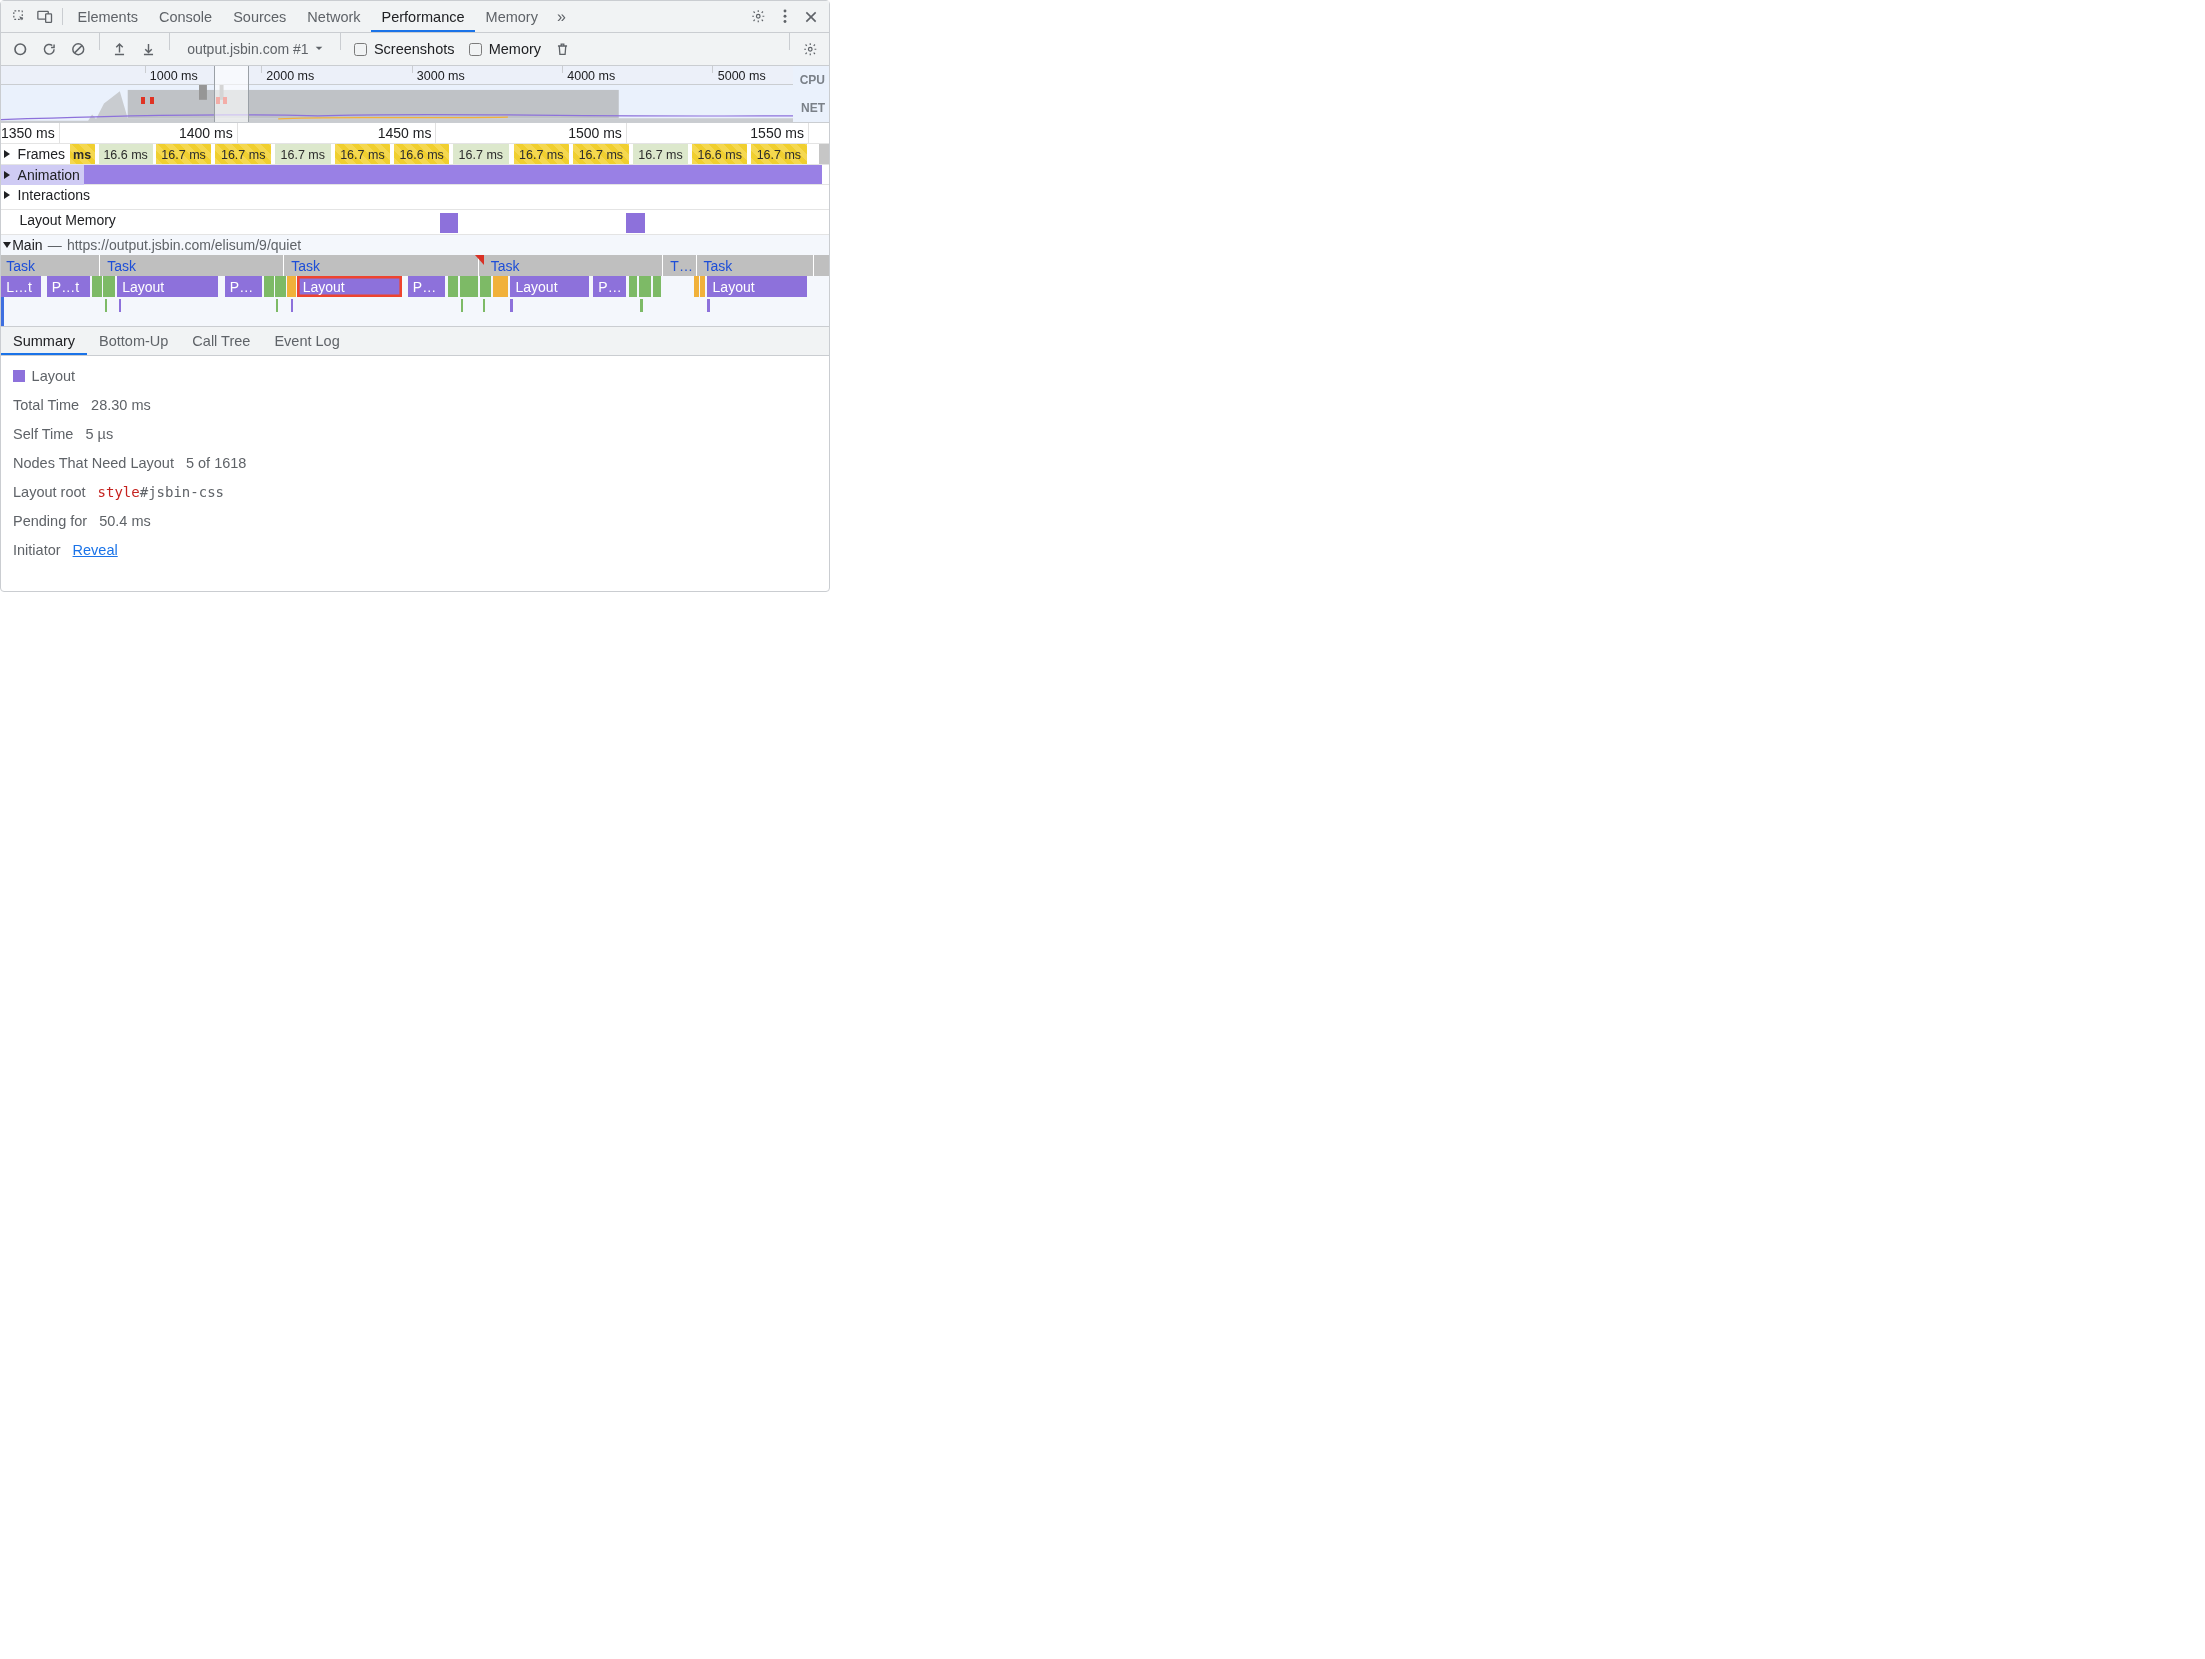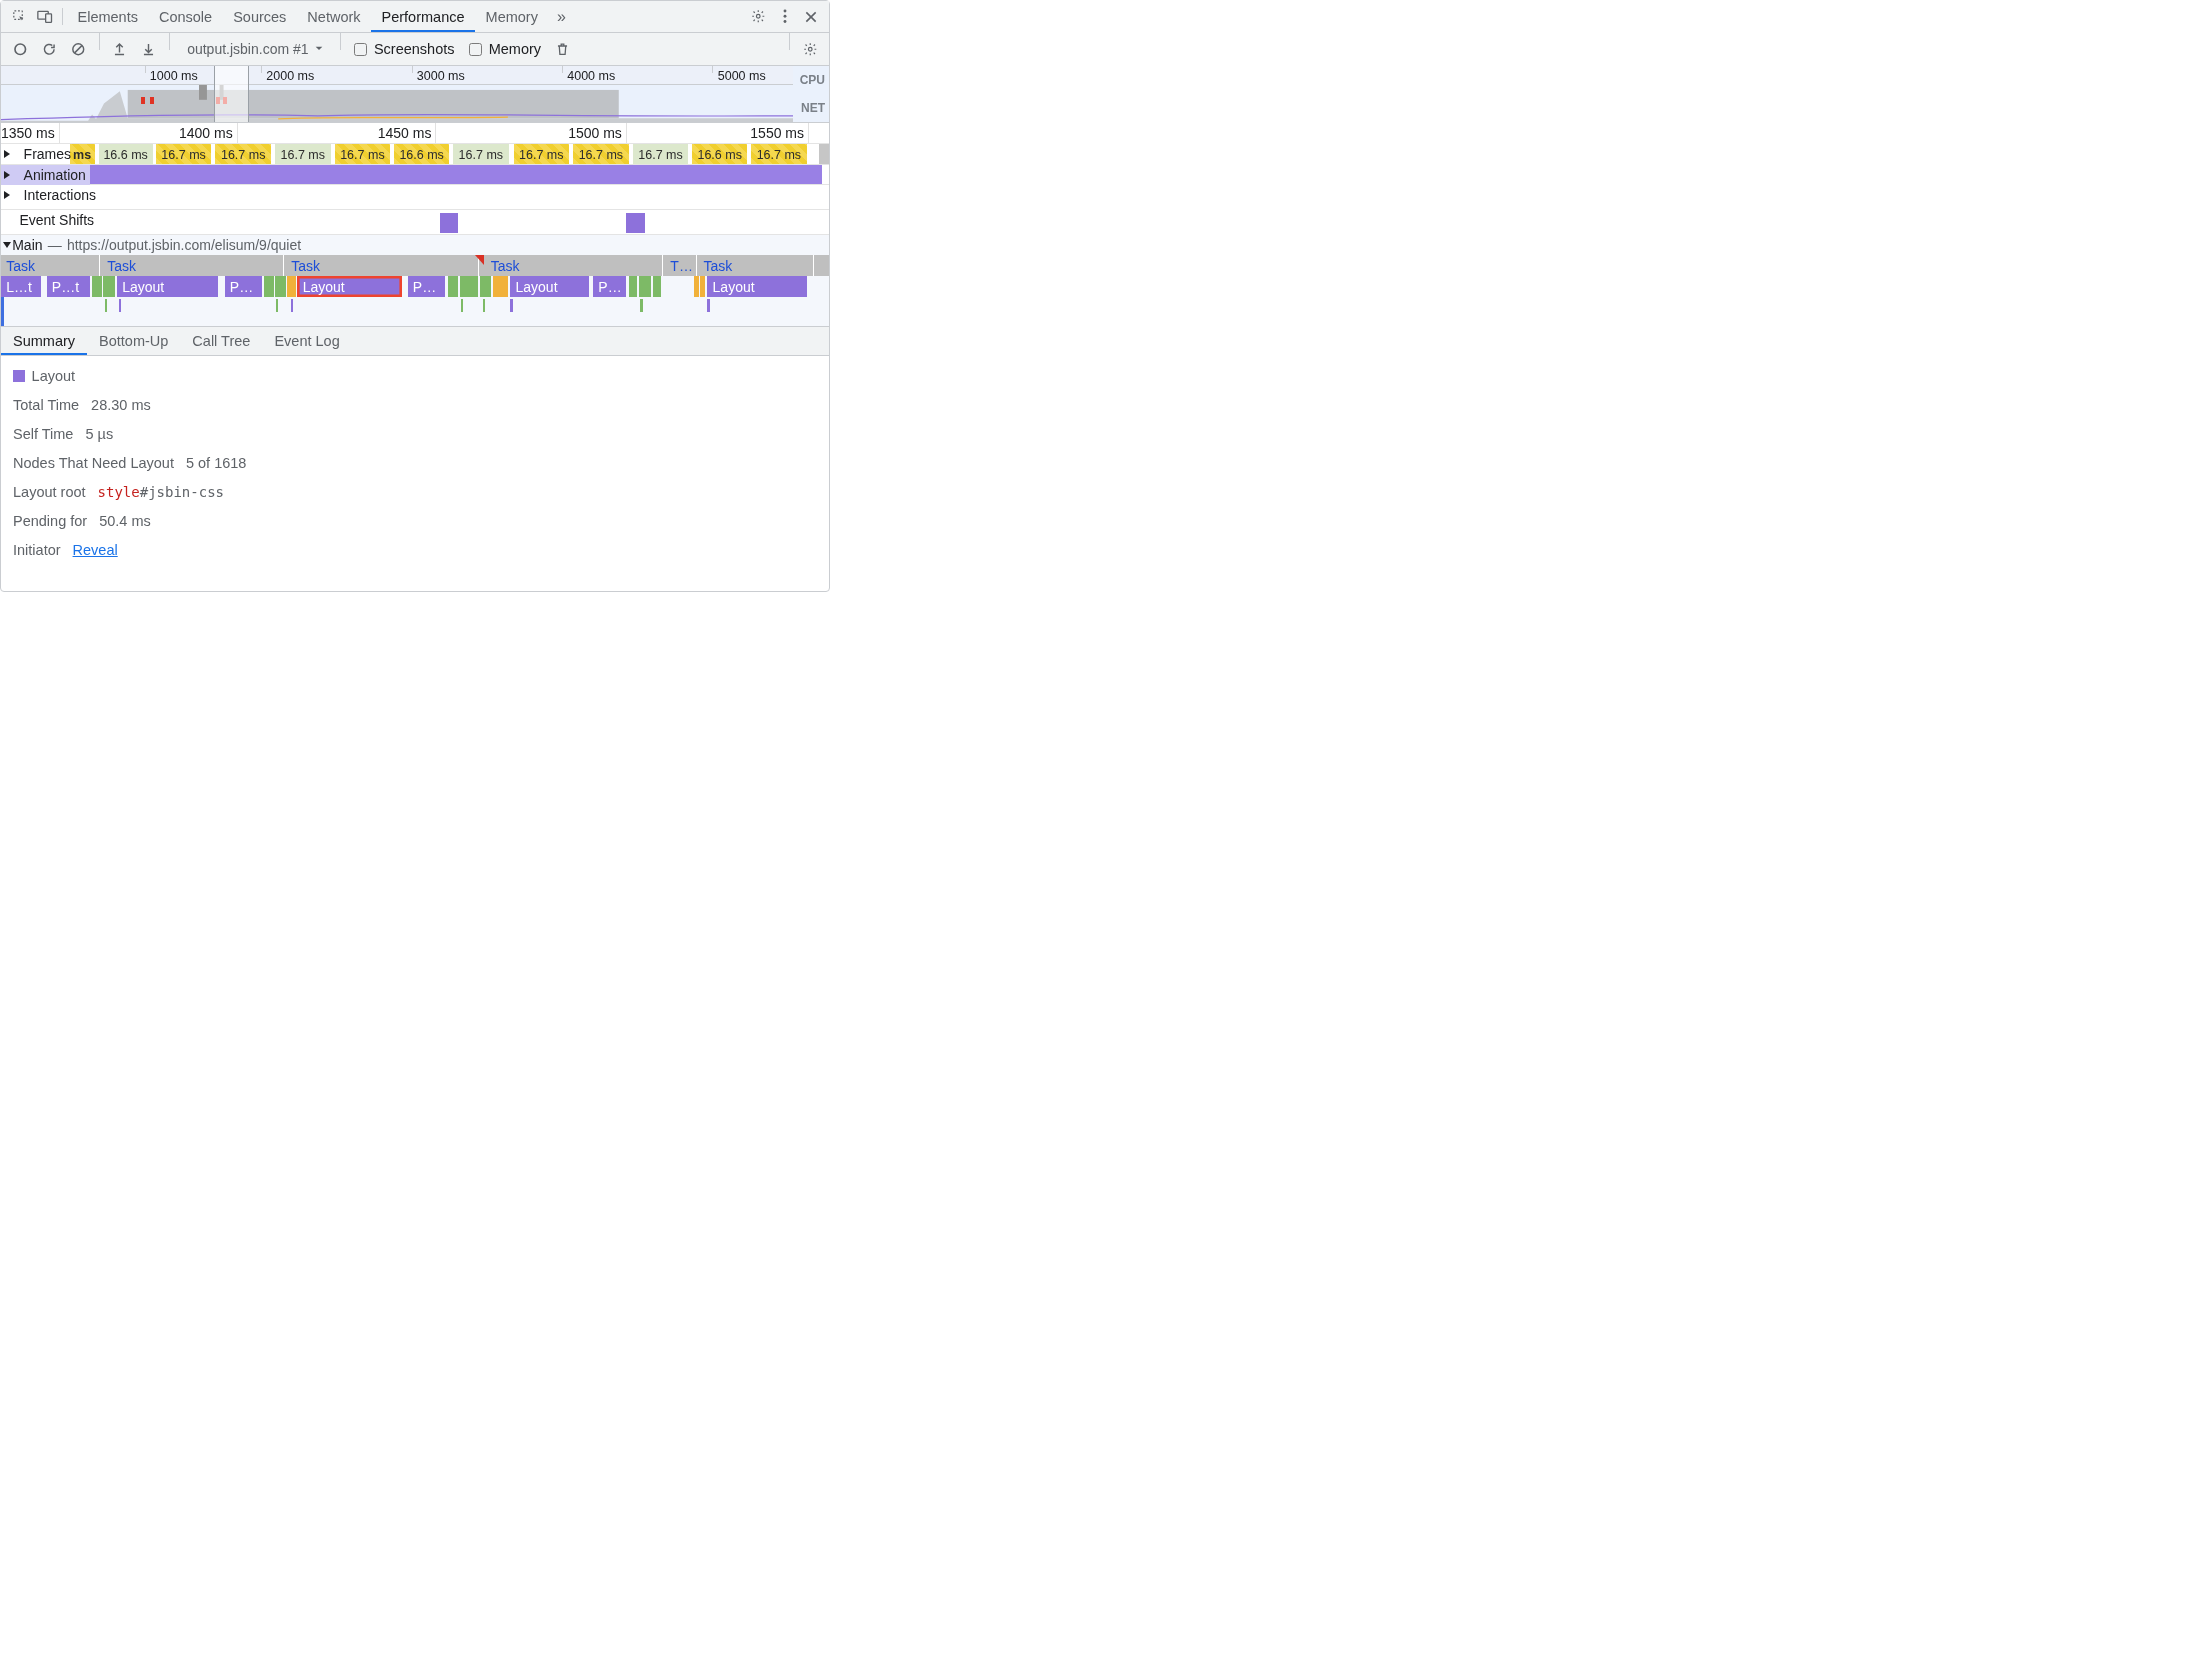--- a/index.html
+++ b/index.html
@@ -82,21 +82,21 @@
   
   .timeline-wrap { position:relative; }
   .ruler { position:relative; height:20px; background:#fff;}
   .r-tick { position:absolute; top:2px; font-size:14px; }
   .r-tick::after { content:""; position:absolute; left:100%; margin-left:4px; top:-2px; width:0.7px; height:20px; background:#e1e1e1;}
 
   .lane { position:relative; border-top:0.7px solid #e4e4e4; }
   .lane-header {
     position:absolute; left:0; top:0; height:20px; display:flex; align-items:center;
     font-size:14px; color:var(--text-dark); padding: 0 4px 0 2.6px; z-index:5;
-    background: rgba(255,255,255,0); gap:14px;
+    background: rgba(255,255,255,0); gap:8px;
   }
   .lane-header.selected { background:#cfcbf4; }
   .tri { display:inline-block; width:0; height:0; border-top:4px solid transparent; border-bottom:4px solid transparent; border-left:6px solid var(--text-dark);}
   .tri.down { transform: rotate(90deg);}
 
   
   .frames-lane { height:21px; }
   .frame-cell {
     position:absolute; top:0; height:21px; display:flex; align-items:center; justify-content:center;
     font-size:12.5px; color:#2c2c2c;
@@ -345,21 +345,21 @@
 
     <div class="lane plain-lane">
       <div class="lane-header" style="background:#fff;">
         <span class="tri"></span>
         <span>Interactions</span>
       </div>
     </div>
 
     <div class="lane plain-lane" id="ls-lane">
       <div class="lane-header" style="background:#fff; padding-left:18.4px;">
-        <span>Event Shifts</span>
+        <span>Layout Memory</span>
       </div>
     <div class="shift-block" style="left: 53%;"></div>
         <div class="shift-block" style="left: 75.5%;"></div>
       </div>
 
     <div class="lane main-lane" id="main-lane">
       <span class="main-side-mark"></span>
       <div class="main-header">
         <span class="tri down"></span>
         <span>Main</span>

